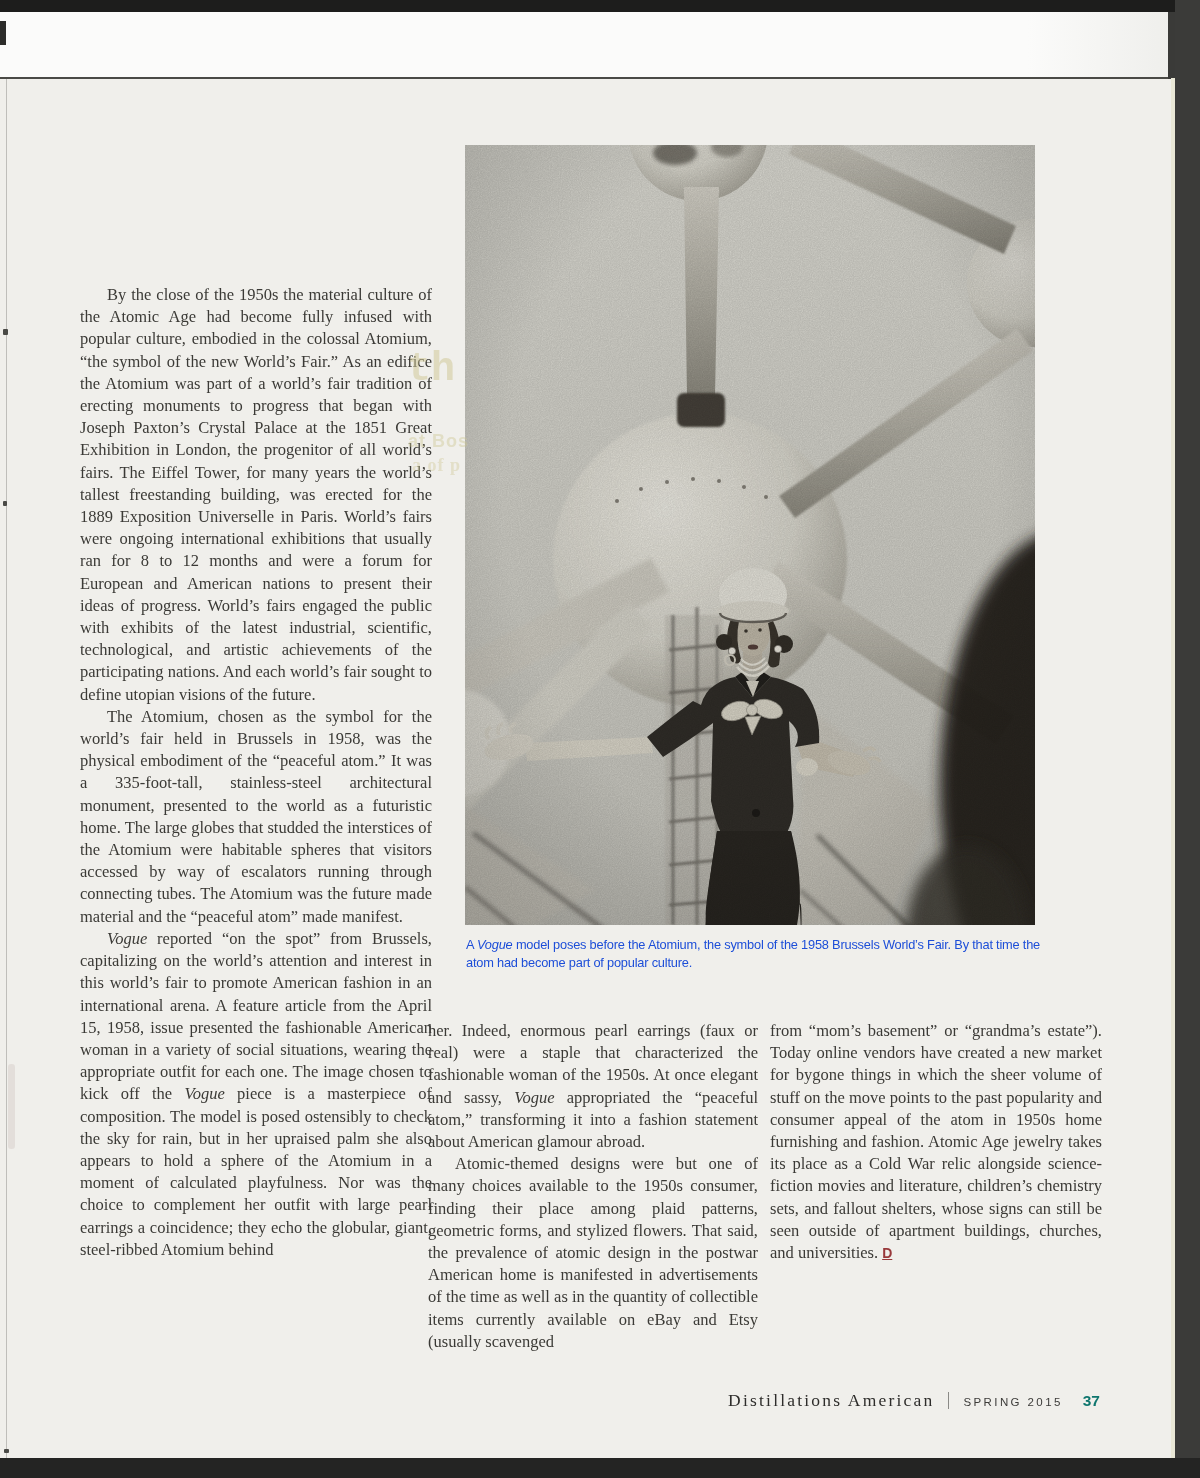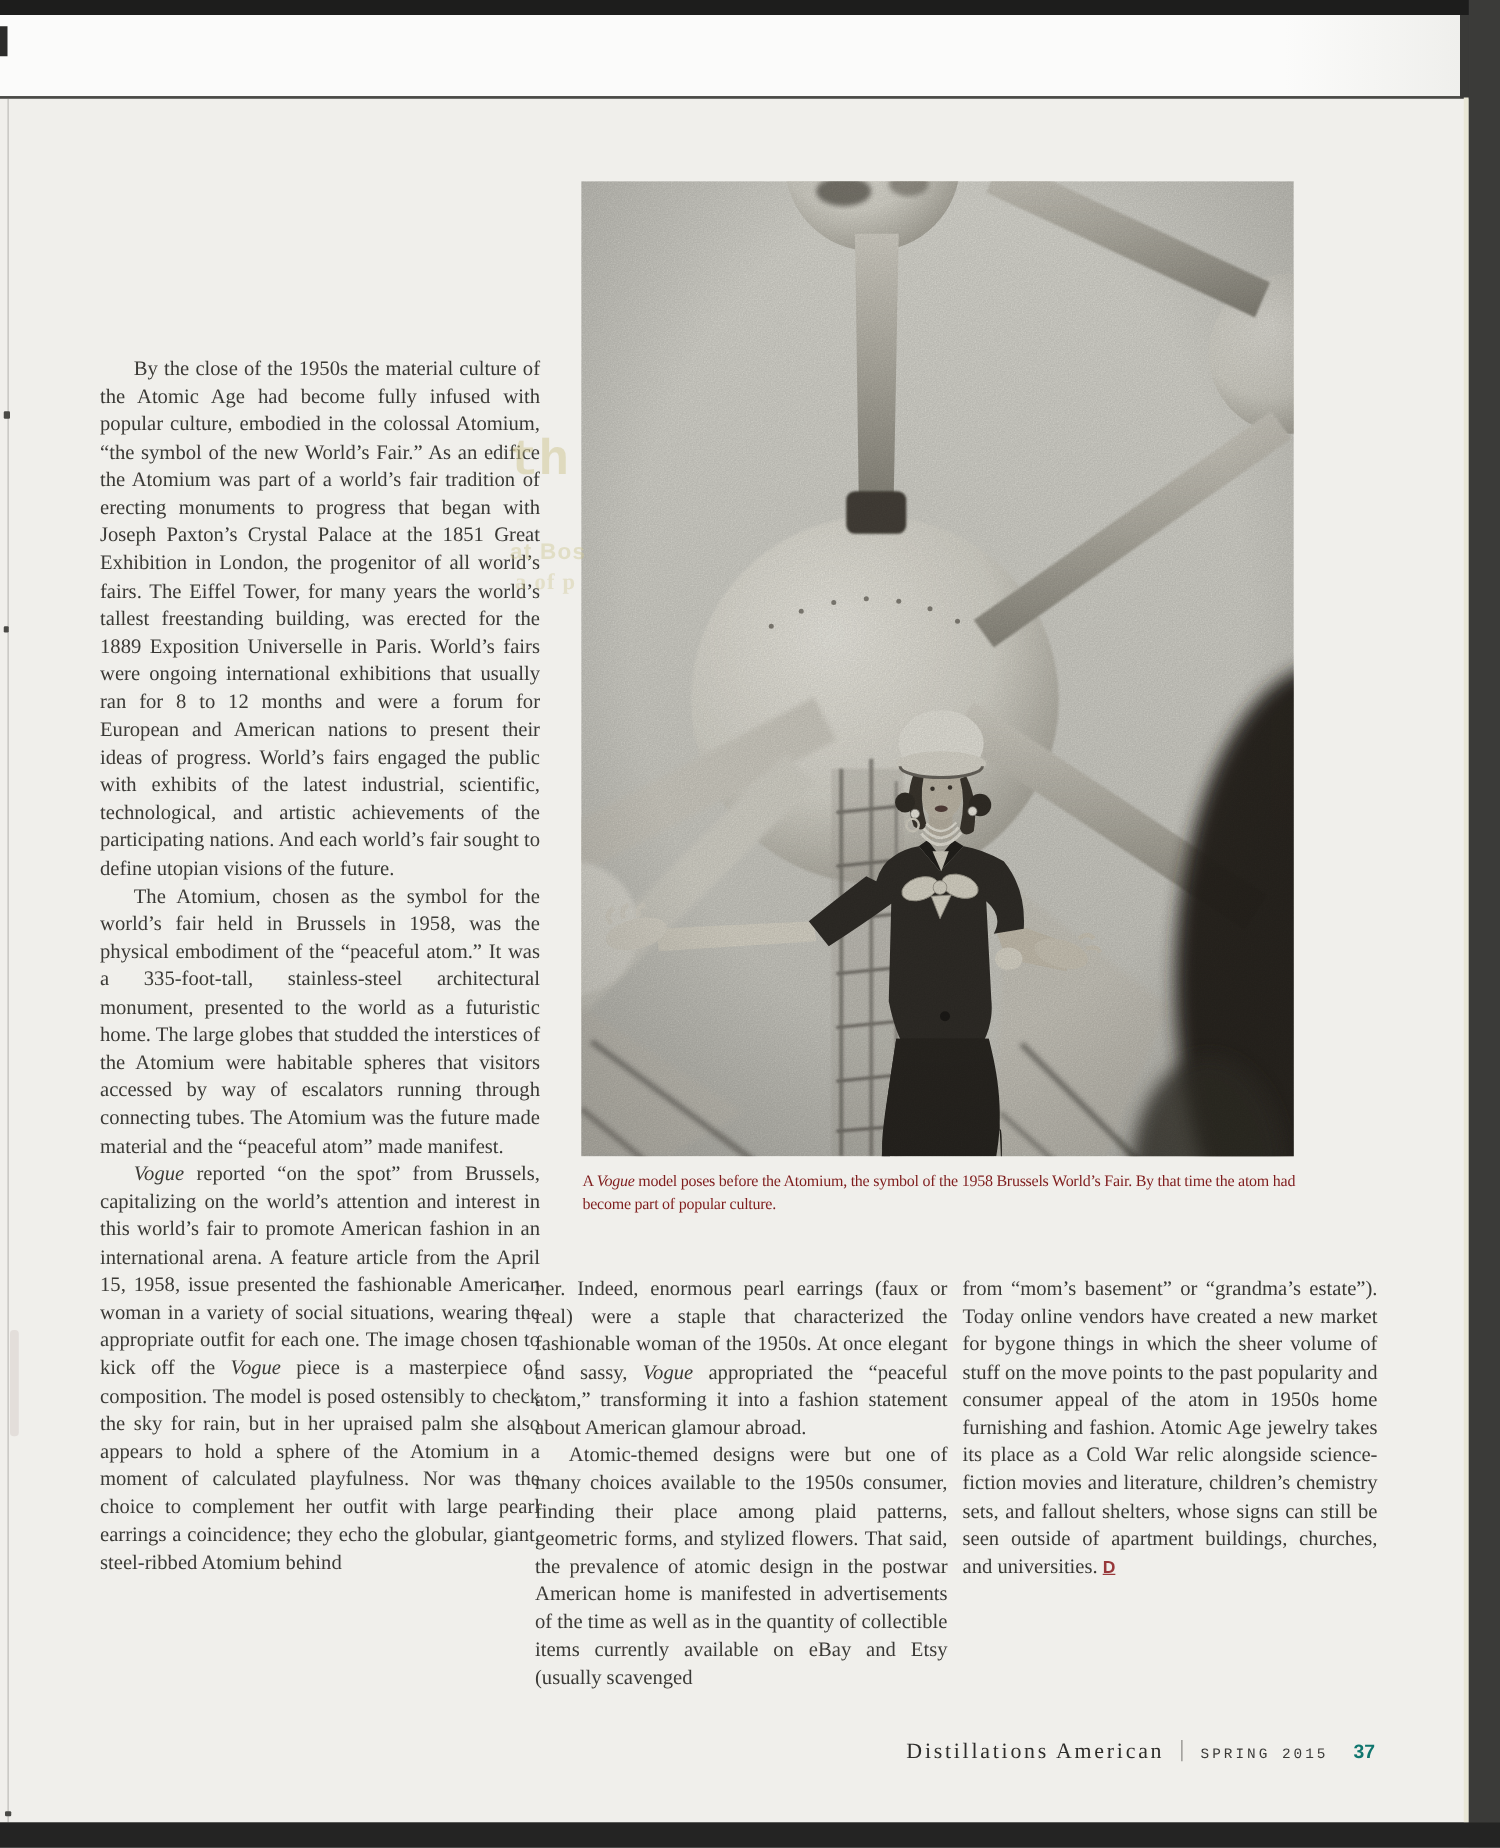--- a/index.html
+++ b/index.html
@@ -27,27 +27,27 @@
   .col p{margin:0;text-indent:27px;}
   .col p.cont{text-indent:0;}
   .col-left{left:80px;top:205px;width:352px;}
   .col-mid{left:428px;top:941px;width:330px;}
   .col-right{left:770px;top:941px;width:332px;}
   .endmark{color:#98383a;font-family:"Liberation Sans",sans-serif;font-weight:bold;font-size:14px;text-decoration:underline;margin-left:4px;}
   .bio{font-family:"Liberation Sans",sans-serif;font-style:italic;font-size:13.4px;line-height:19px;color:#585754;text-indent:0 !important;margin-top:3px !important;}
 
   
   .photo{position:absolute;left:465px;top:66px;width:570px;height:780px;margin:0;z-index:2;}
-  .caption{position:absolute;left:466px;top:857px;width:578px;font-family:Liberation Serif, serif;font-size:12.8px;line-height:18px;color:#7f1d1d;letter-spacing:-.2px;z-index:2;}
+  .caption{position:absolute;left:466px;top:857px;width:578px;font-family:Liberation Sans, sans-serif;font-size:12.8px;line-height:18px;color:#1d4ed8;letter-spacing:-.2px;z-index:2;}
 
   
   .pagefoot{position:absolute;left:0;top:1311px;width:1100px;display:flex;justify-content:flex-end;align-items:baseline;gap:14px;}
   .pagefoot .mag{font-family:"Liberation Serif",serif;font-size:17.5px;letter-spacing:2.2px;color:#2e2d2b;}
   .pagefoot .rule{width:1px;height:17px;background:#8b8a86;align-self:center;}
-  .pagefoot .issue{font-family:Liberation Mono, monospace;font-size:11.5px;letter-spacing:2.4px;color:#3c3b39;}
+  .pagefoot .issue{font-family:Liberation Sans, sans-serif;font-size:11.5px;letter-spacing:2.4px;color:#3c3b39;}
   .pagefoot .pnum{font-family:"Liberation Sans",sans-serif;font-weight:bold;font-size:15.5px;color:#0f766e;margin-left:6px;}
 </style>
 </head>
 <body>
 
 <div class="scan">
 
   <div class="band-top"></div>
   <div class="prev-page"></div>
 

